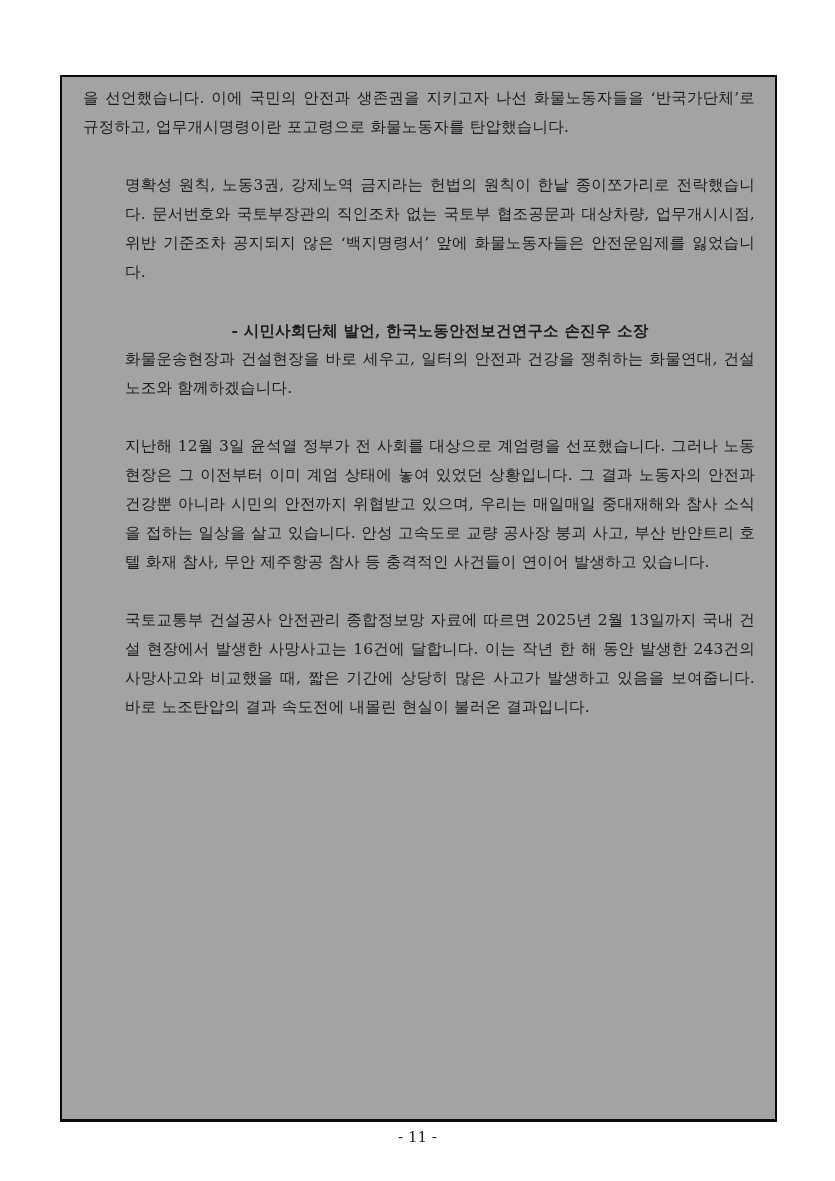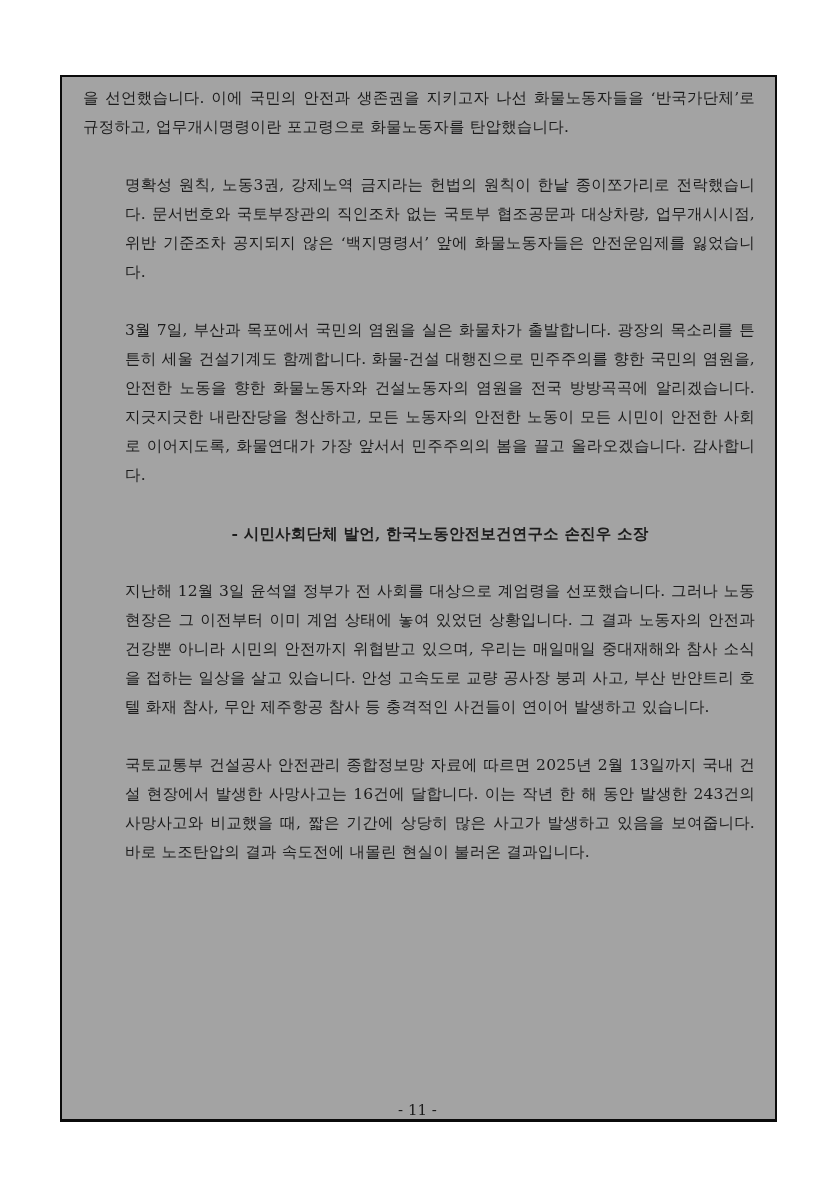--- a/index.html
+++ b/index.html
@@ -43,34 +43,34 @@
   .block.heading {
     font-weight: bold;
     text-align: center;
   }
   .block.attached {
     margin-top: 0;
   }
   .page-footer {
     position: absolute;
     left: 0;
-    top: 1099px;
+    top: 1126px;
     width: 835px;
     text-align: center;
     font-size: 15px;
     line-height: 22px;
     color: #1c1c1c;
   }
 </style>
 </head>
 <body>
 
 <div class="page-frame">
   <p class="block">을 선언했습니다. 이에 국민의 안전과 생존권을 지키고자 나선 화물노동자들을 ‘반국가단체’로 규정하고, 업무개시명령이란 포고령으로 화물노동자를 탄압했습니다.</p>
   <p class="block">명확성 원칙, 노동3권, 강제노역 금지라는 헌법의 원칙이 한낱 종이쪼가리로 전락했습니다. 문서번호와 국토부장관의 직인조차 없는 국토부 협조공문과 대상차량, 업무개시시점, 위반 기준조차 공지되지 않은 ‘백지명령서’ 앞에 화물노동자들은 안전운임제를 잃었습니다.</p>
-  <p class="block">3월 7일, 부산과 목포에서 국민의 염원을 실은 화물차가 출발합니다. 광장의 목소리를 튼튼히 세울 건설기계도 함께합니다. 화물-건설 대행진으로 민주주의를 향한 국민의 염원을, 안전한 노동을 향한 화물노동자와 건설노동자의 염원을 전국 방방곡곡에 알리겠습니다. 지긋지긋한 내란잔당을 청산하고, 모든 노동자의 안전한 노동이 모든 시민이 안전한 사회로 이어지도록, 화물연대가 가장 앞서서 민주주의의 봄을 끌고 올라오겠습니다. 감사합니다.</p>
   <p class="block heading">- 시민사회단체 발언, 한국노동안전보건연구소 손진우 소장</p>
+  <p class="block attached">화물운송현장과 건설현장을 바로 세우고, 일터의 안전과 건강을 쟁취하는 화물연대, 건설노조와 함께하겠습니다.</p>
   <p class="block">지난해 12월 3일 윤석열 정부가 전 사회를 대상으로 계엄령을 선포했습니다. 그러나 노동 현장은 그 이전부터 이미 계엄 상태에 놓여 있었던 상황입니다. 그 결과 노동자의 안전과 건강뿐 아니라 시민의 안전까지 위협받고 있으며, 우리는 매일매일 중대재해와 참사 소식을 접하는 일상을 살고 있습니다. 안성 고속도로 교량 공사장 붕괴 사고, 부산 반얀트리 호텔 화재 참사, 무안 제주항공 참사 등 충격적인 사건들이 연이어 발생하고 있습니다.</p>
   <p class="block">국토교통부 건설공사 안전관리 종합정보망 자료에 따르면 2025년 2월 13일까지 국내 건설 현장에서 발생한 사망사고는 16건에 달합니다. 이는 작년 한 해 동안 발생한 243건의 사망사고와 비교했을 때, 짧은 기간에 상당히 많은 사고가 발생하고 있음을 보여줍니다. 바로 노조탄압의 결과 속도전에 내몰린 현실이 불러온 결과입니다.</p>
 
 </div>
 
 <div class="page-footer">- 11 -</div>
 
 </body></html>

